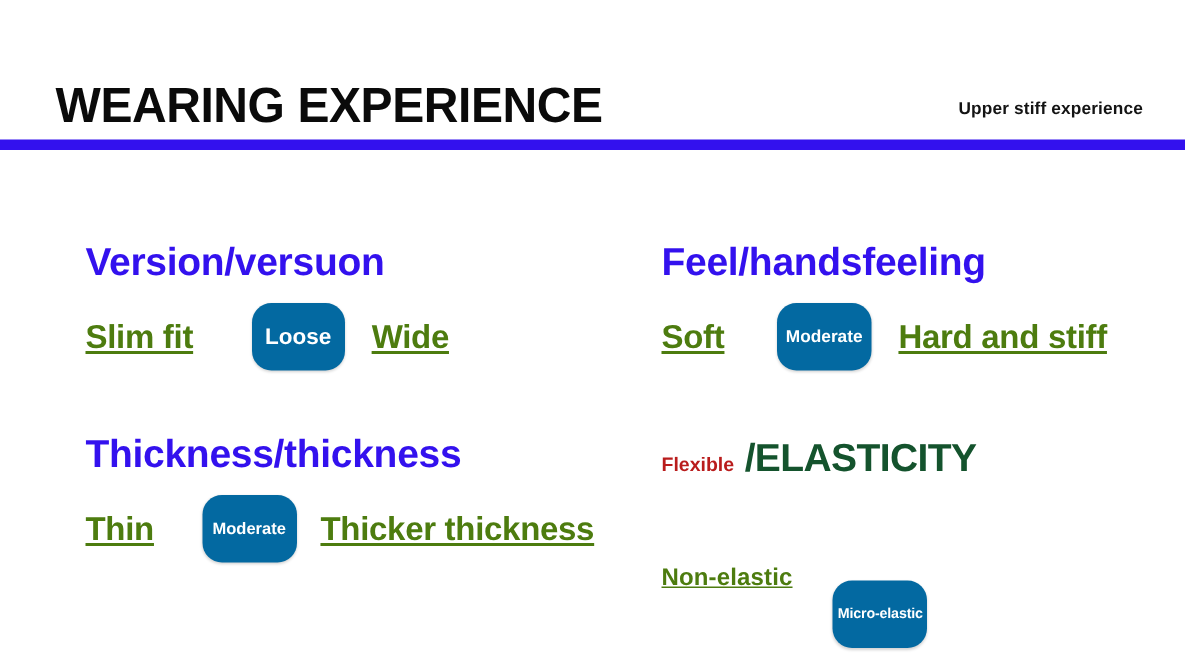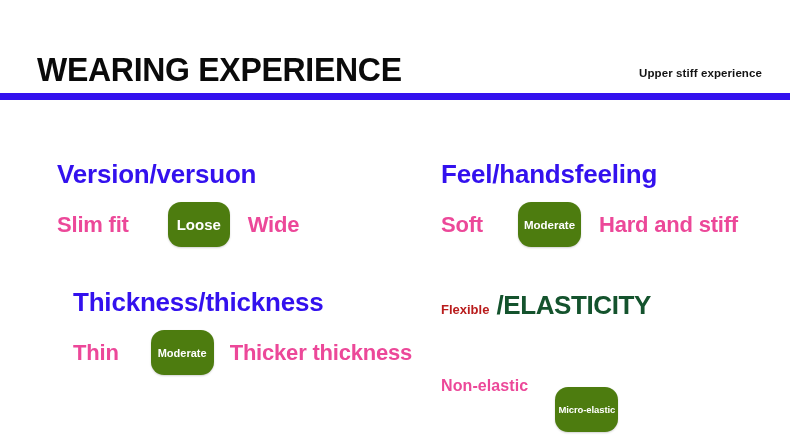--- a/index.html
+++ b/index.html
@@ -56,21 +56,21 @@
     height: 7px;
     background: #3311ee;
   }
 
   
   .section {
     position: absolute;
   }
   .sec-version   { left: 57px;  top: 158px; }
   .sec-feel      { left: 441px; top: 158px; }
-  .sec-thickness { left: 73px;  top: 286px; }
+  .sec-thickness { left: 57px;  top: 286px; }
   .sec-elastic   { left: 441px; top: 290px; }
 
   .section-title {
     font-size: 26px;
     font-weight: 700;
     color: #3311ee;
     line-height: 32px;
     white-space: nowrap;
     letter-spacing: -0.2px;
   }
@@ -98,41 +98,42 @@
   .scale-row {
     display: flex;
     align-items: center;
     white-space: nowrap;
     margin-top: 12px;
   }
 
   .scale-label {
     font-size: 22px;
     font-weight: 700;
-    color: #ec4899;
+    color: #4d7c0f;
     letter-spacing: -0.2px;
+    text-decoration: underline;
   }
 
   .scale-label.sm {
     font-size: 16px;
     font-weight: 700;
     letter-spacing: 0.1px;
   }
 
   .scale-label.two-line {
     font-size: 12.5px;
     font-weight: 700;
     line-height: 14px;
     white-space: normal;
     text-align: center;
     width: 108px;
   }
 
   .pill {
-    background: #4d7c0f;
+    background: #0369a1;
     color: #ffffff;
     border-radius: 13px;
     display: flex;
     align-items: center;
     justify-content: center;
     box-shadow: 0 1px 2px rgba(0,0,0,0.18);
     text-align: center;
   }
 
   .pill-lg {

